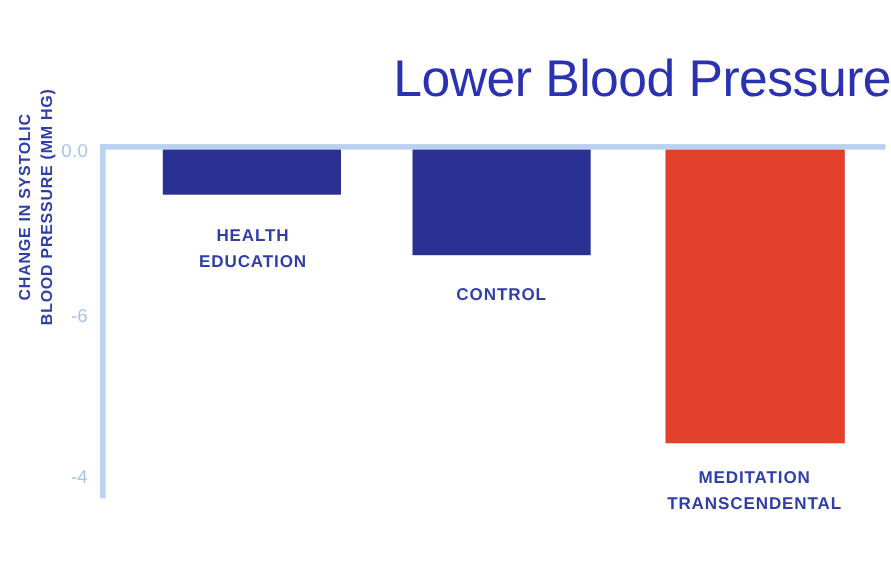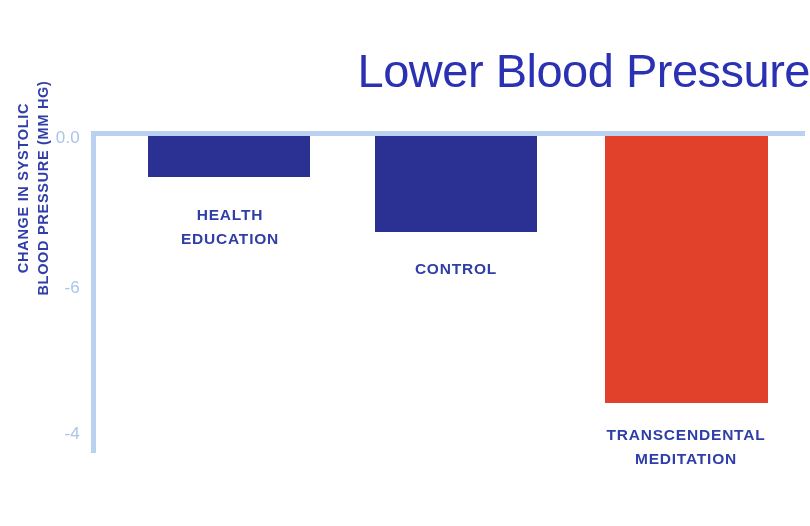--- a/index.html
+++ b/index.html
@@ -142,17 +142,17 @@
   <div class="cat-label" style="left:149px; top:203px; width:162px;">
     <div>HEALTH</div>
     <div>EDUCATION</div>
   </div>
 
   <div class="cat-label" style="left:375px; top:257px; width:162px;">
     <div>CONTROL</div>
   </div>
 
   <div class="cat-label" style="left:586px; top:423px; width:200px;">
+    <div>MEDITATION</div>
     <div>TRANSCENDENTAL</div>
-    <div>MEDITATION</div>
   </div>
 
 </div>
 
 </body></html>

